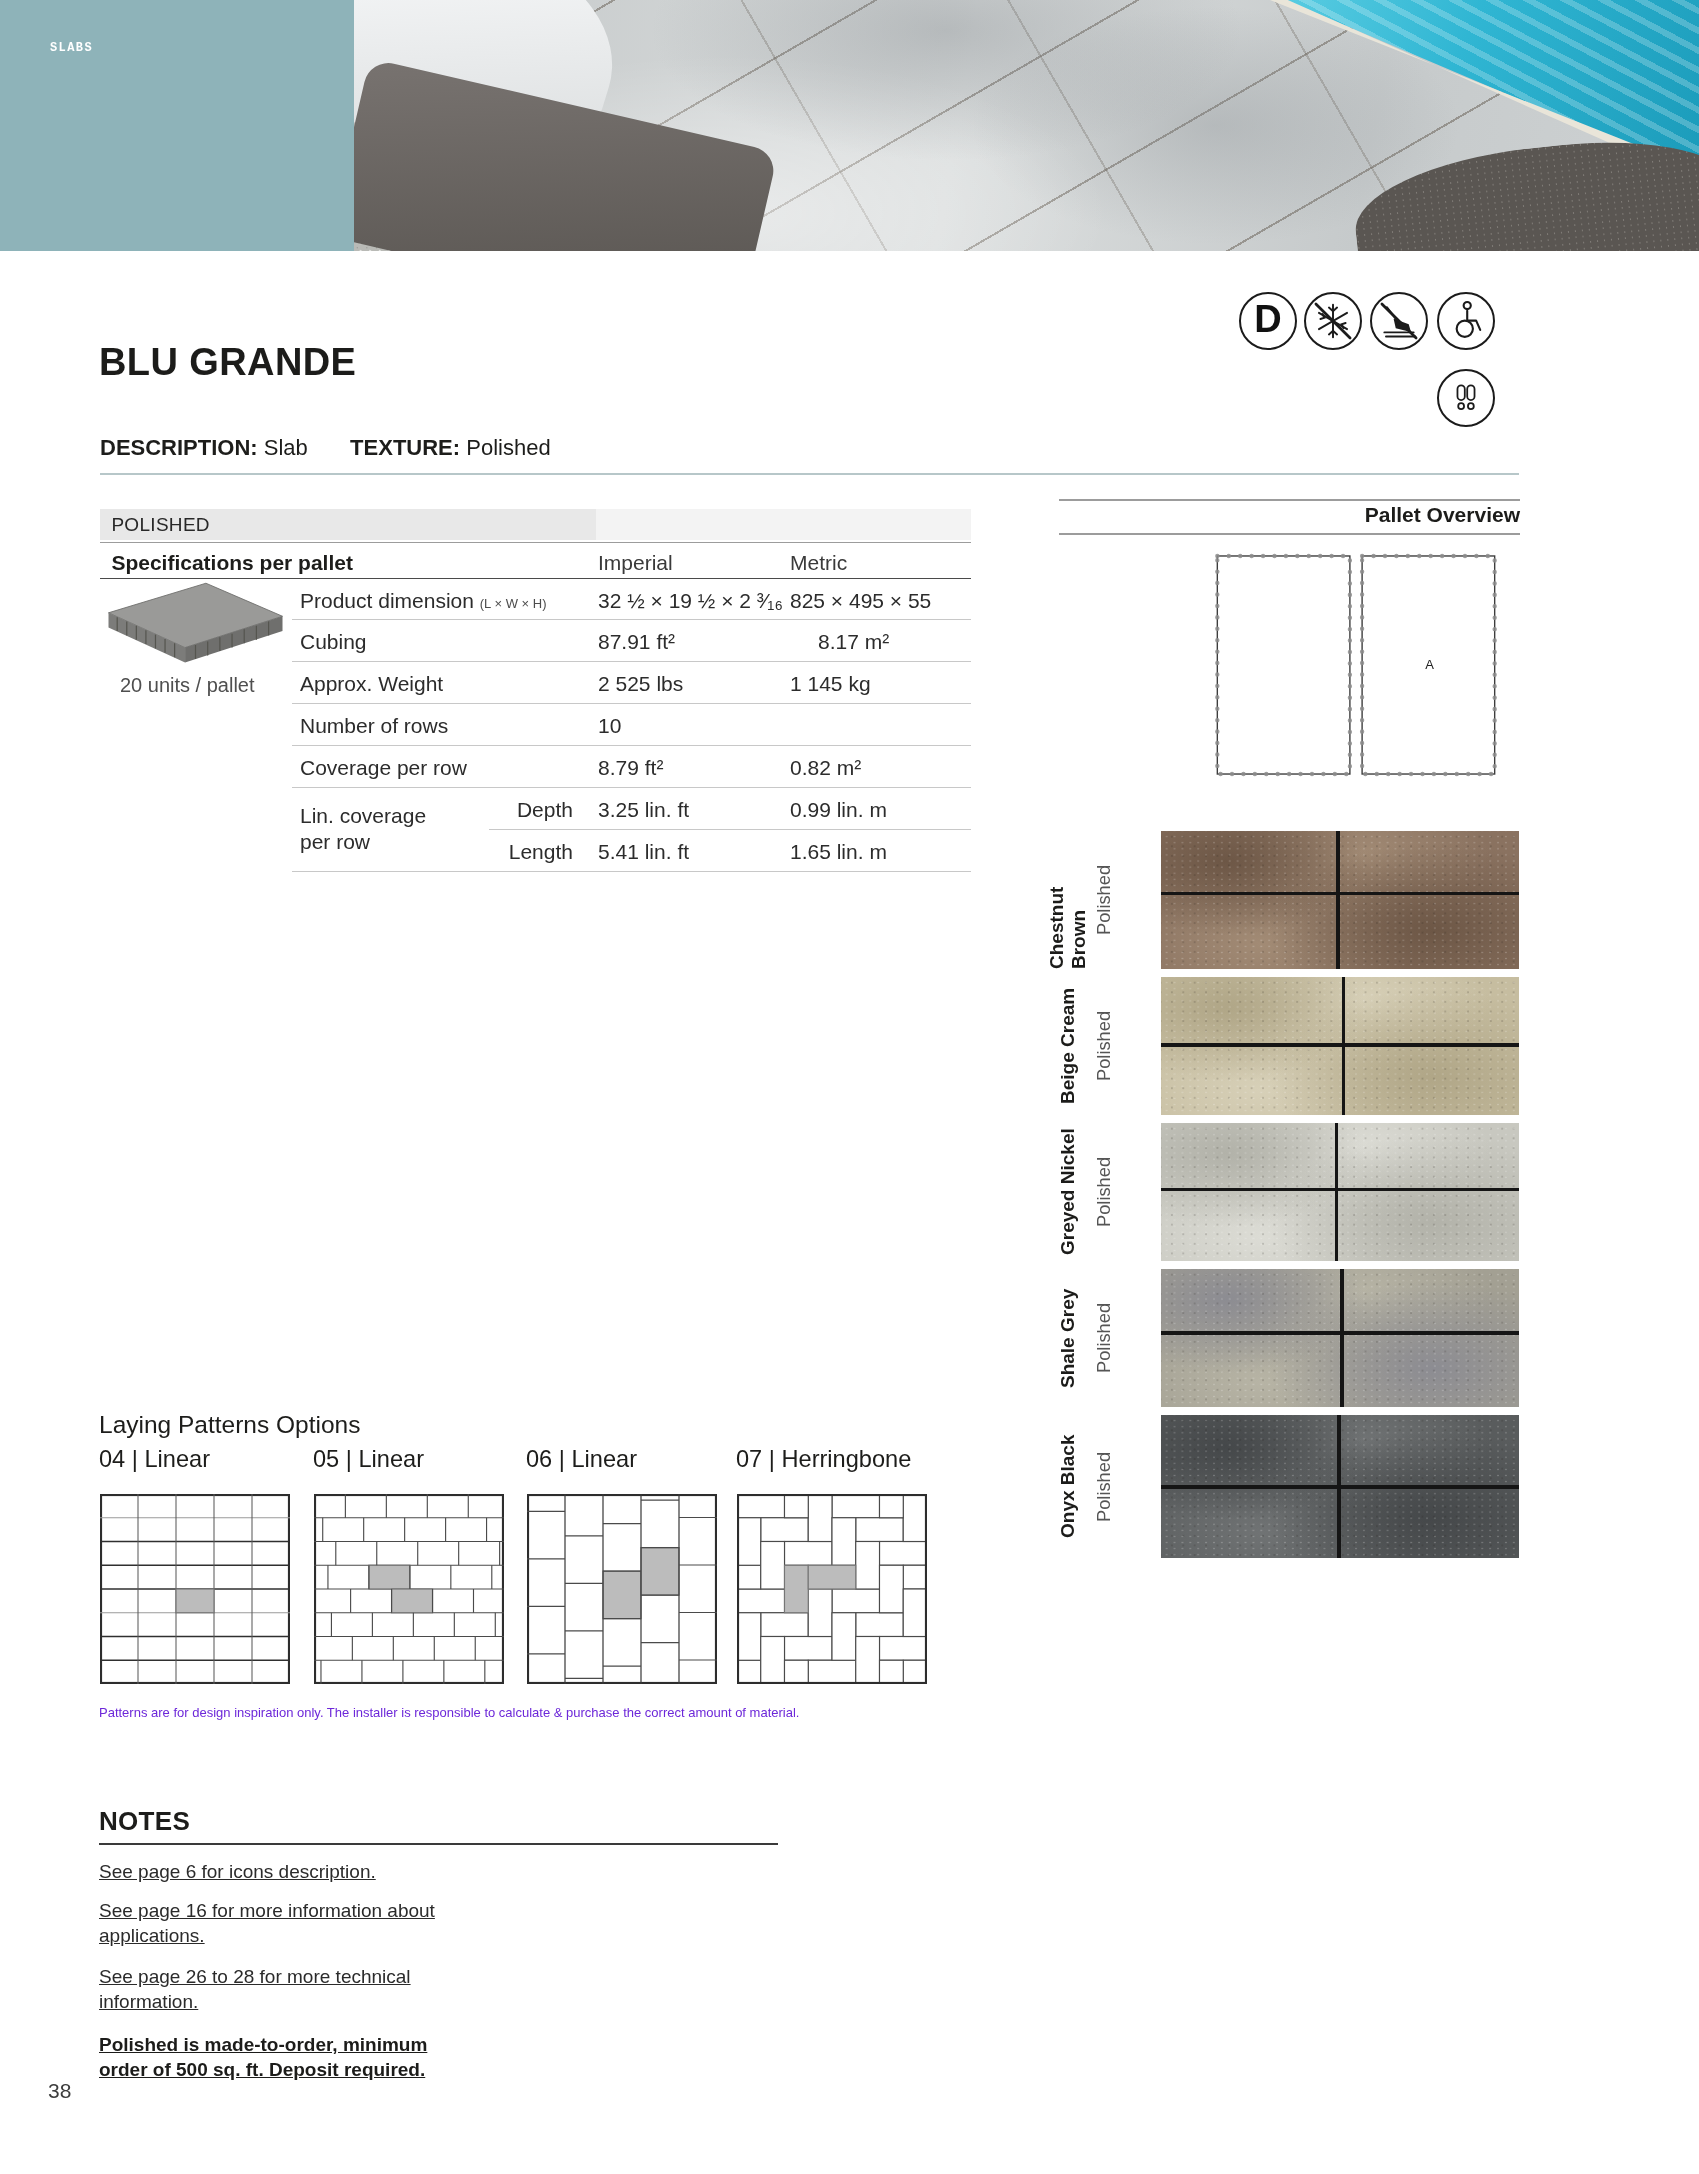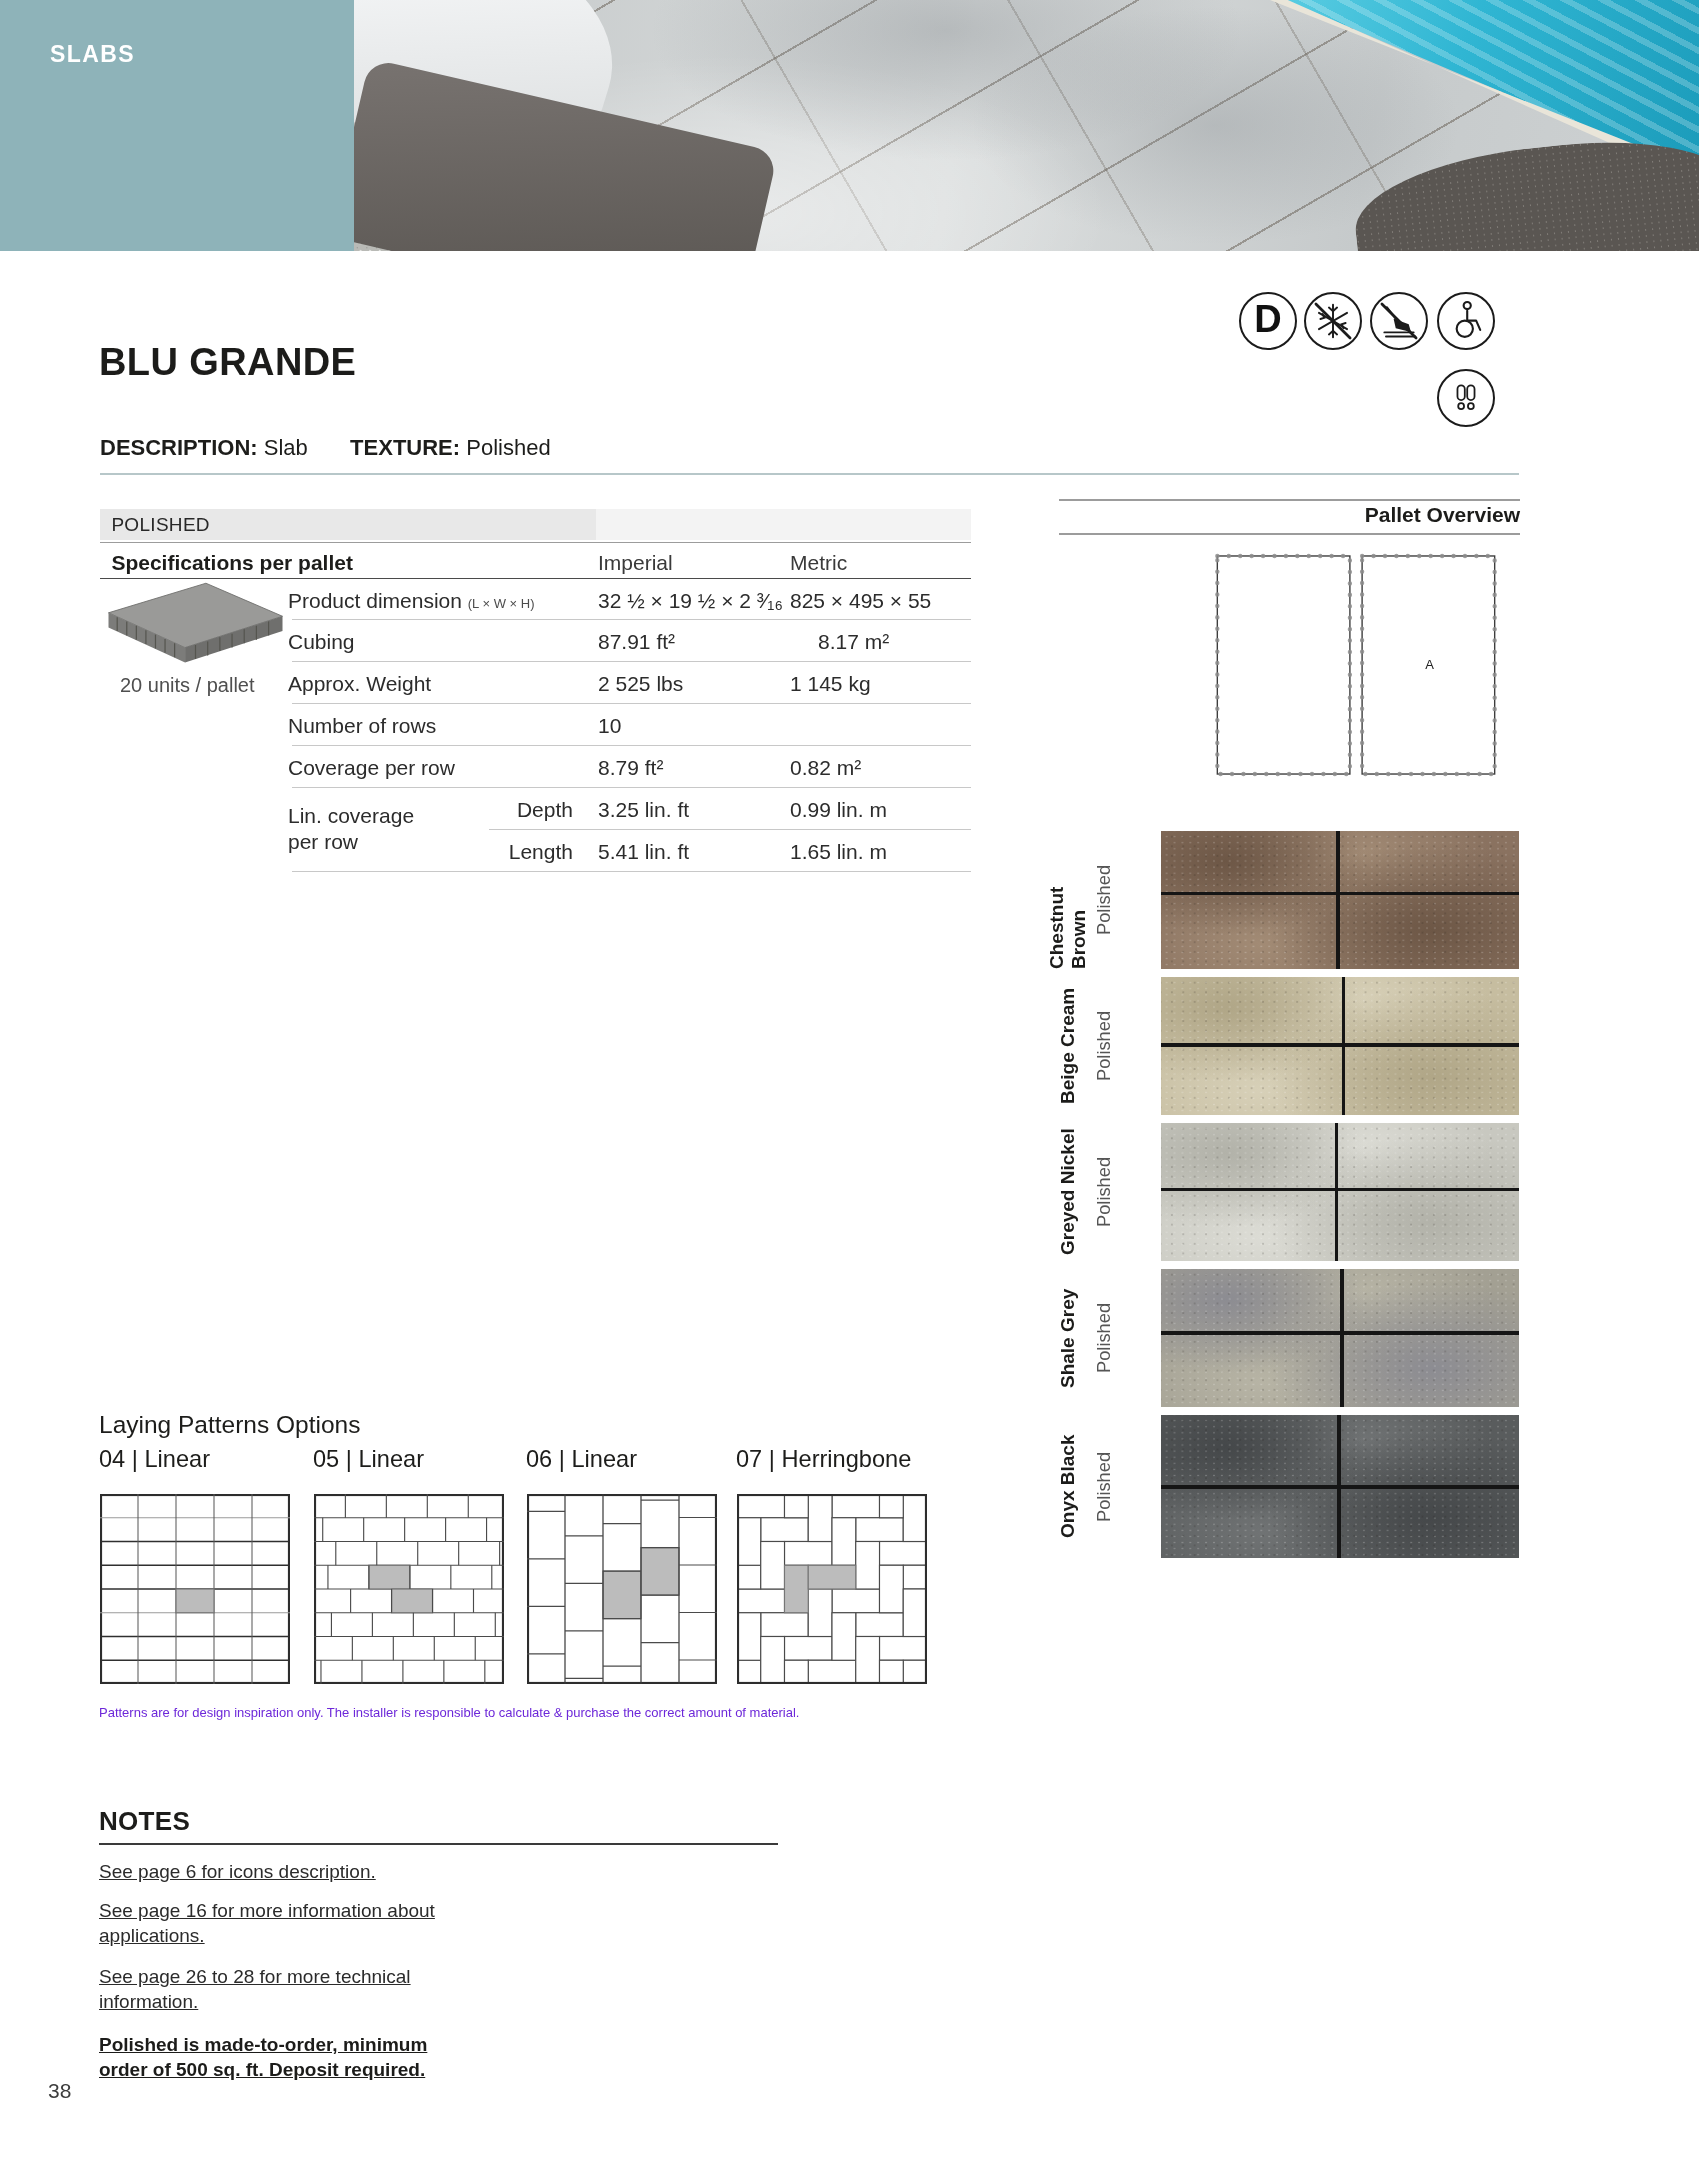--- a/index.html
+++ b/index.html
@@ -3,21 +3,21 @@
 <meta charset="utf-8">
 <style>
   * { margin:0; padding:0; box-sizing:border-box; }
   html,body { background:#fff; }
   body { font-family:"Liberation Sans", sans-serif; color:#1d1d1b; }
   #page { position:relative; width:1700px; height:2175px; background:#fff; overflow:hidden; }
   .abs { position:absolute; }
 
   
   .teal-block { left:0; top:0; width:354px; height:251px; background:#8eb3b9; }
-  .slabs-label { left:50px; top:41px; font-size:23px; font-weight:bold; letter-spacing:1.4px; color:#ffffff; }
+  .slabs-label { left:50px; top:41px; font-size:12px; font-weight:bold; letter-spacing:1.4px; color:#ffffff;font-family:Liberation Mono, monospace; }
   .photo { left:354px; top:0; width:1346px; height:251px; overflow:hidden;
     background:
       radial-gradient(ellipse 454px 201px at 44% 12%, rgba(118,124,129,.36), transparent 65%),
       radial-gradient(ellipse 376px 183px at 64% 50%, rgba(118,124,129,.28), transparent 65%),
       radial-gradient(ellipse 542px 227px at 28% 85%, rgba(255,255,255,.5), transparent 70%),
       repeating-linear-gradient(150deg, transparent 0 129px, rgba(110,102,92,.55) 129px 131px),
       repeating-linear-gradient(60deg, transparent 0 229px, rgba(110,102,92,.32) 229px 231px),
       linear-gradient(100deg, #c2c6c7, #dbdede 45%, #c6cacb 75%, #ced2d3);
   }
   .pool { position:absolute; right:0; top:0; width:44%; height:78%;
@@ -61,21 +61,21 @@
   
   .spec-bar { left:100px; top:509px; width:871px; height:31px;
     background:linear-gradient(90deg, #e8e8e8 0 57%, #f3f3f3 57%);
     display:flex; align-items:center; }
   .spec-bar span { margin-left:11.4px; font-size:19px; letter-spacing:0.3px; color:#282828; }
   .spec-head { left:100px; top:542px; width:871px; height:37px; border-top:0.9px solid #9c9c9c; border-bottom:1.7px solid #4a4a4a; }
   .spec-head .c1 { position:absolute; left:11.4px; top:7.9px; font-size:21px; font-weight:bold; }
   .spec-head .c2 { position:absolute; left:498px; top:7.9px; font-size:21px; color:#3a3a3a; }
   .spec-head .c3 { position:absolute; left:690px; top:7.9px; font-size:21px; color:#3a3a3a; }
   .spec-rows { left:100px; top:578px; width:871px; height:293px; font-size:21px; color:#2c2c2c; }
-  .srow-label { position:absolute; left:188px; }
+  .srow-label { position:absolute; left:200px; }
   .srow-imp { position:absolute; left:498px; }
   .srow-met { position:absolute; left:690px; }
   .srow-sub { position:absolute; left:367px; width:106px; text-align:right; }
   .label-note { font-size:13px; color:#4c4c4c; }
   .hairline { position:absolute; height:0.9px; background:#c8c8c8; }
   .spec-thumb { left:103px; top:578px; }
   .units-label { left:120px; top:674px; font-size:20px; color:#4f4f4f; }
 
   
   .po-line { height:1.7px; background:#9c9c9c; }

